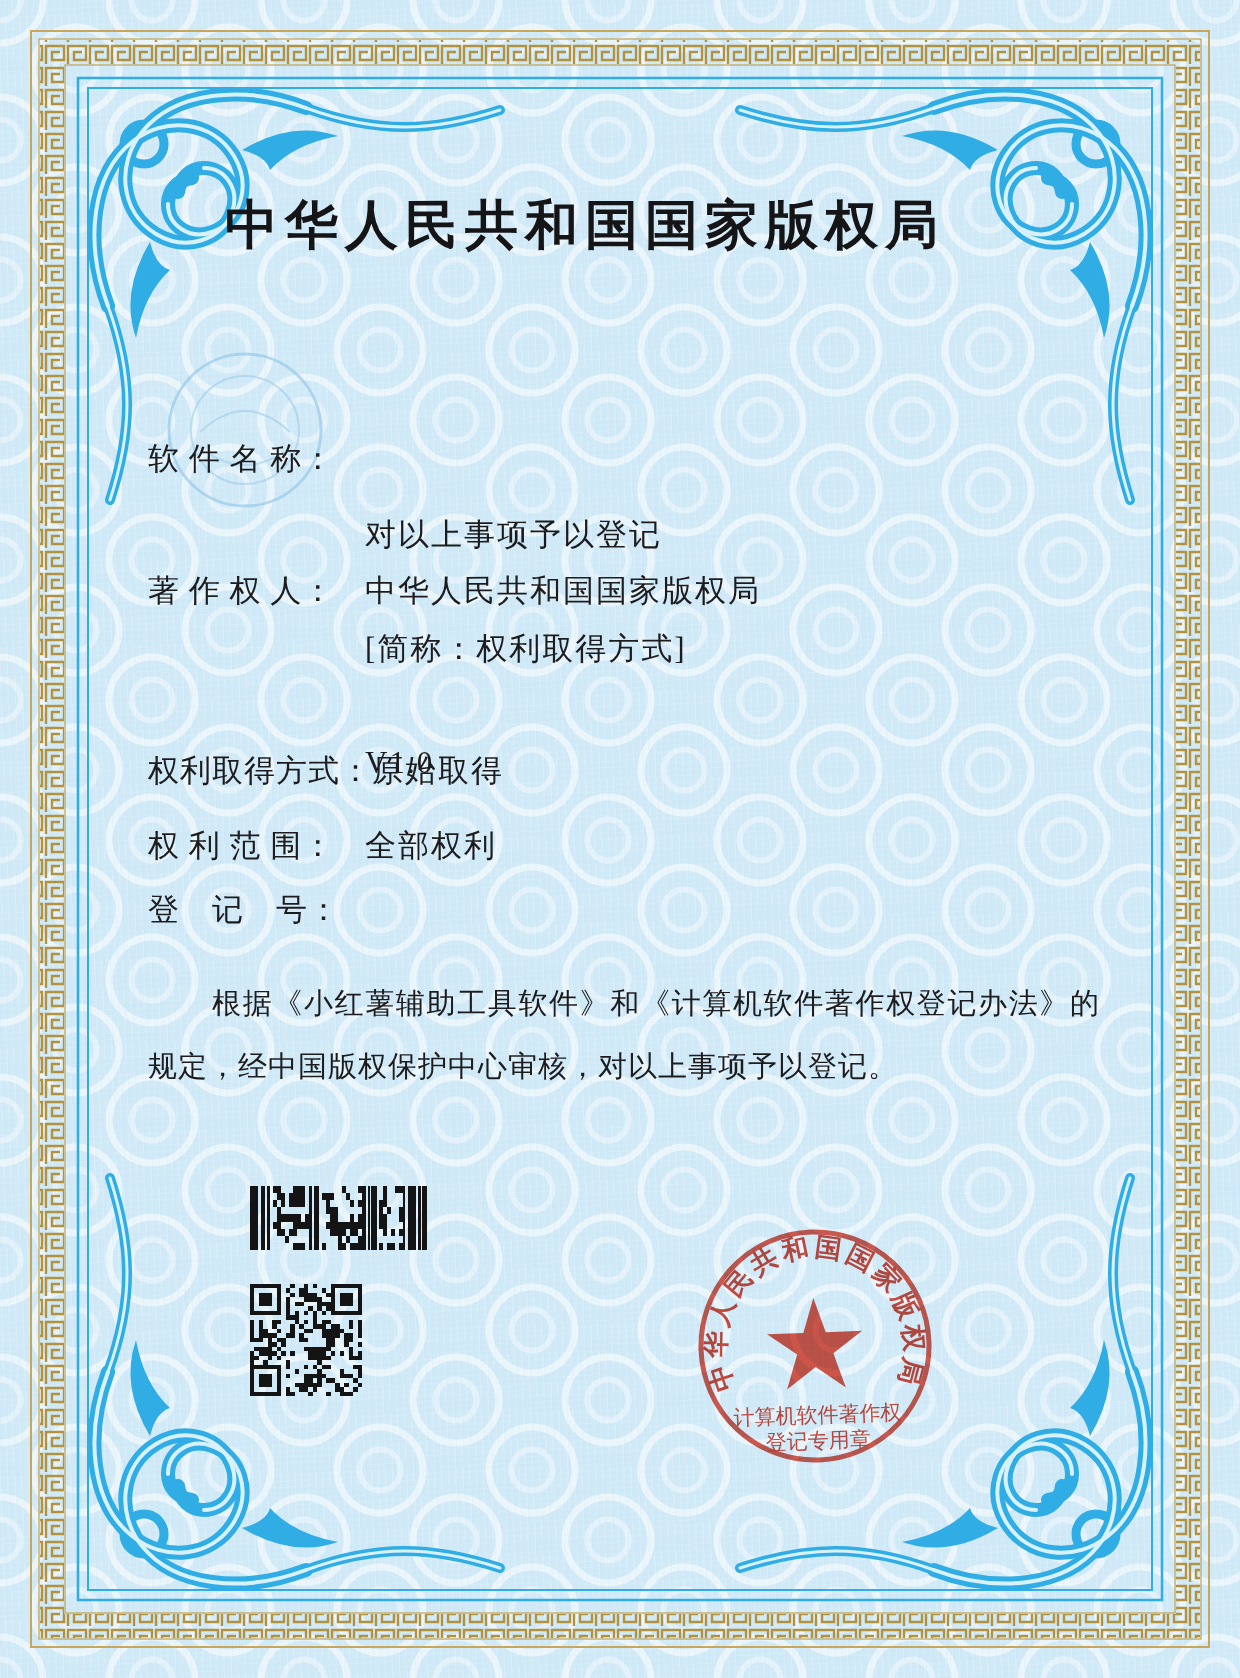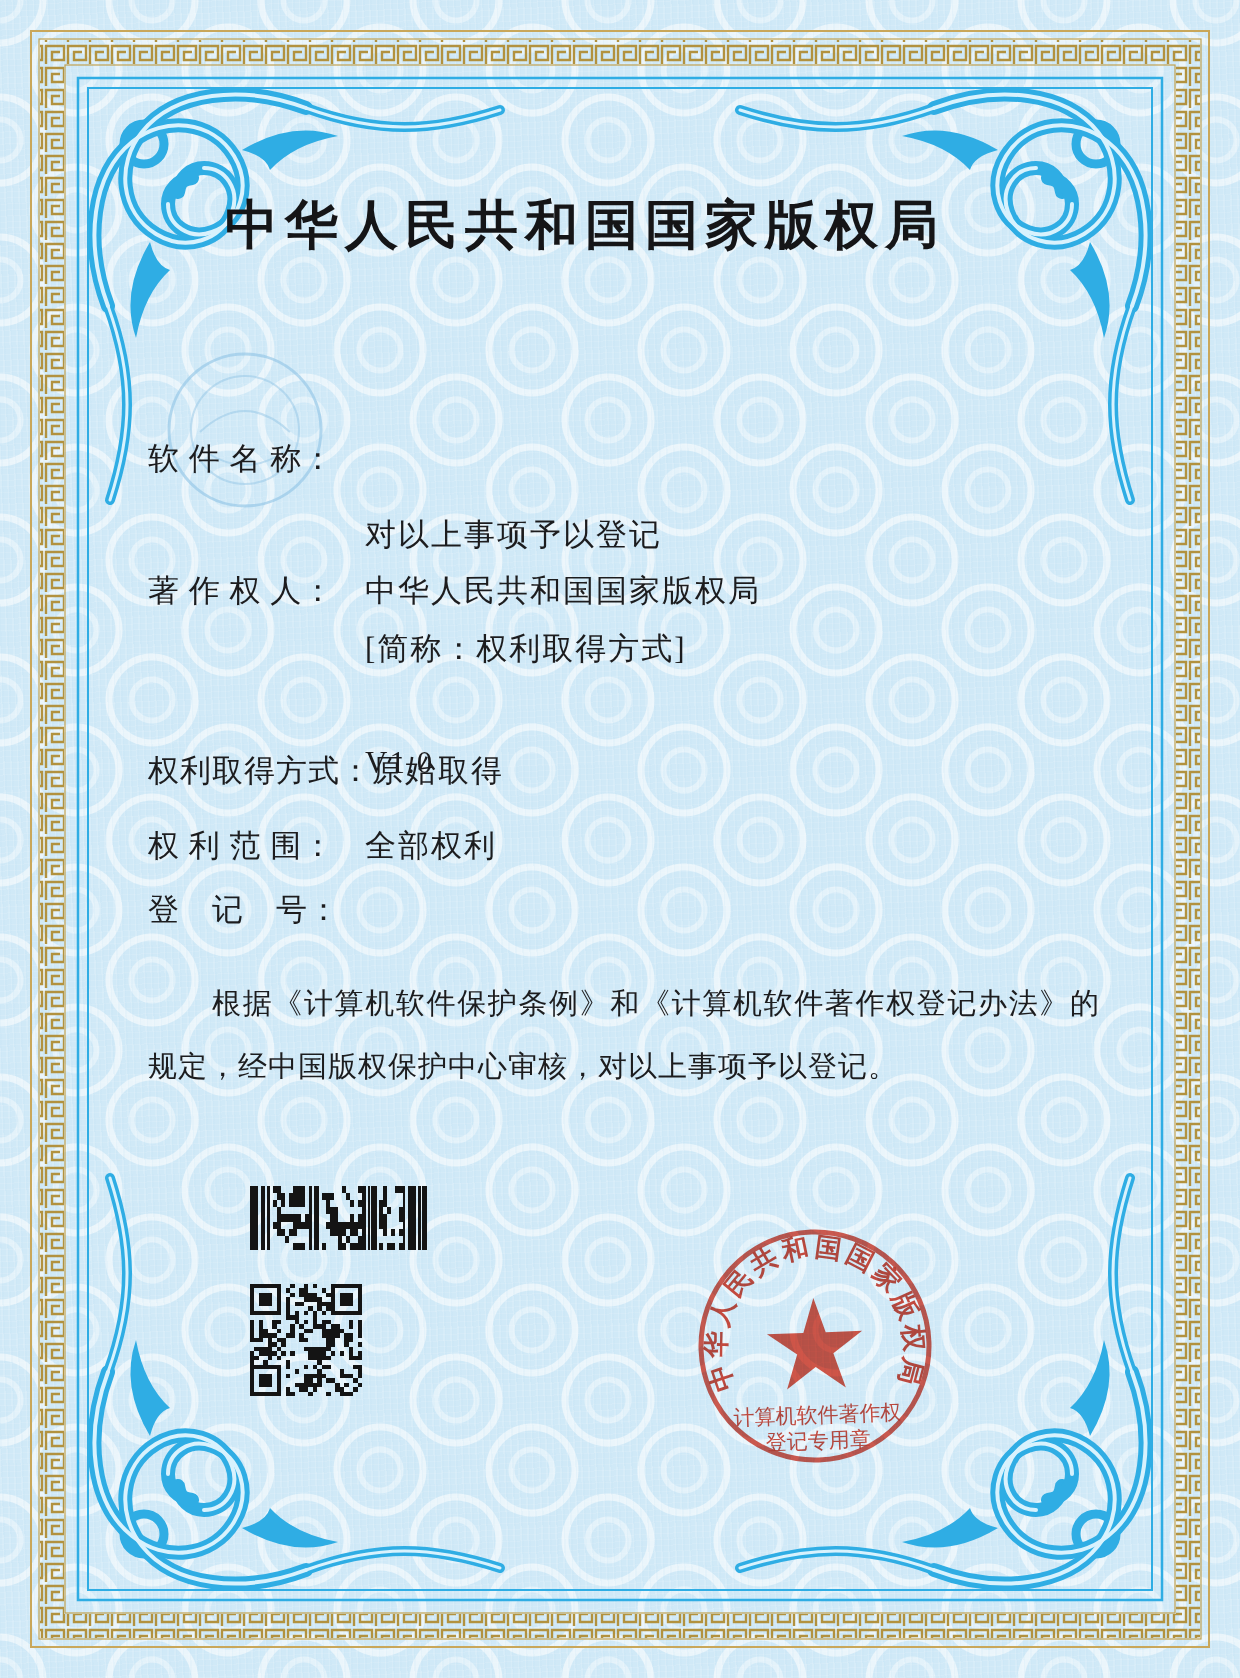--- a/index.html
+++ b/index.html
@@ -132,21 +132,21 @@
     <span class="val">全部权利</span>
   </div>
   <div class="row r3">
     <span class="lbl">权利取得方式：</span>
     <span class="val">原始取得</span>
   </div>
   <div class="row r5">
     <span class="lbl">登　记　号：</span>
   </div>
 
-  <div class="para">根据《计算机软件保护条例》和《计算机软件著作权登记办法》的规定，经中国版权保护中心审核，对以上事项予以登记。</div>
+  <div class="para">根据《小红薯辅助工具软件》和《计算机软件著作权登记办法》的规定，经中国版权保护中心审核，对以上事项予以登记。</div>
 
   <div class="barcode">
       <i class="bar" style="width: 8px; flex: 0 0 8px; background: rgb(20, 20, 20);"></i>
       <i class="bar" style="width: 3px; flex: 0 0 3px; background: transparent;"></i>
       <i class="bar" style="width: 4px; flex: 0 0 4px; background: rgb(20, 20, 20);"></i>
       <i class="bar" style="width: 2px; flex: 0 0 2px; background: transparent;"></i>
       <i class="bar" style="width: 3px; flex: 0 0 3px; background: rgb(20, 20, 20);"></i>
       <i class="bar" style="width: 3px; flex: 0 0 3px; background: transparent;"></i>
       <span class="noise" style="flex: 0 0 36px; grid-template-columns: repeat(9, 1fr); grid-template-rows: repeat(9, 1fr);">
         <i style="background: rgb(20, 20, 20);"></i>

